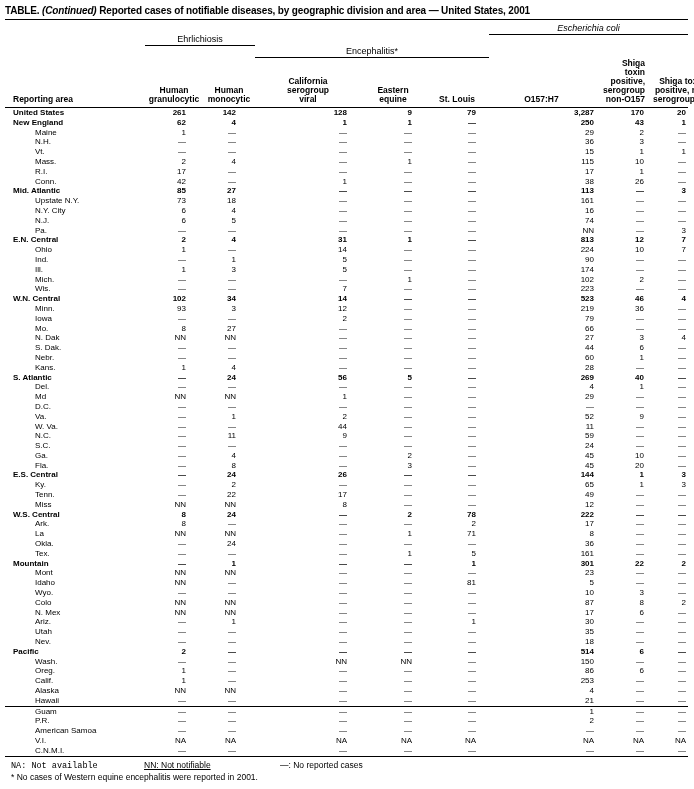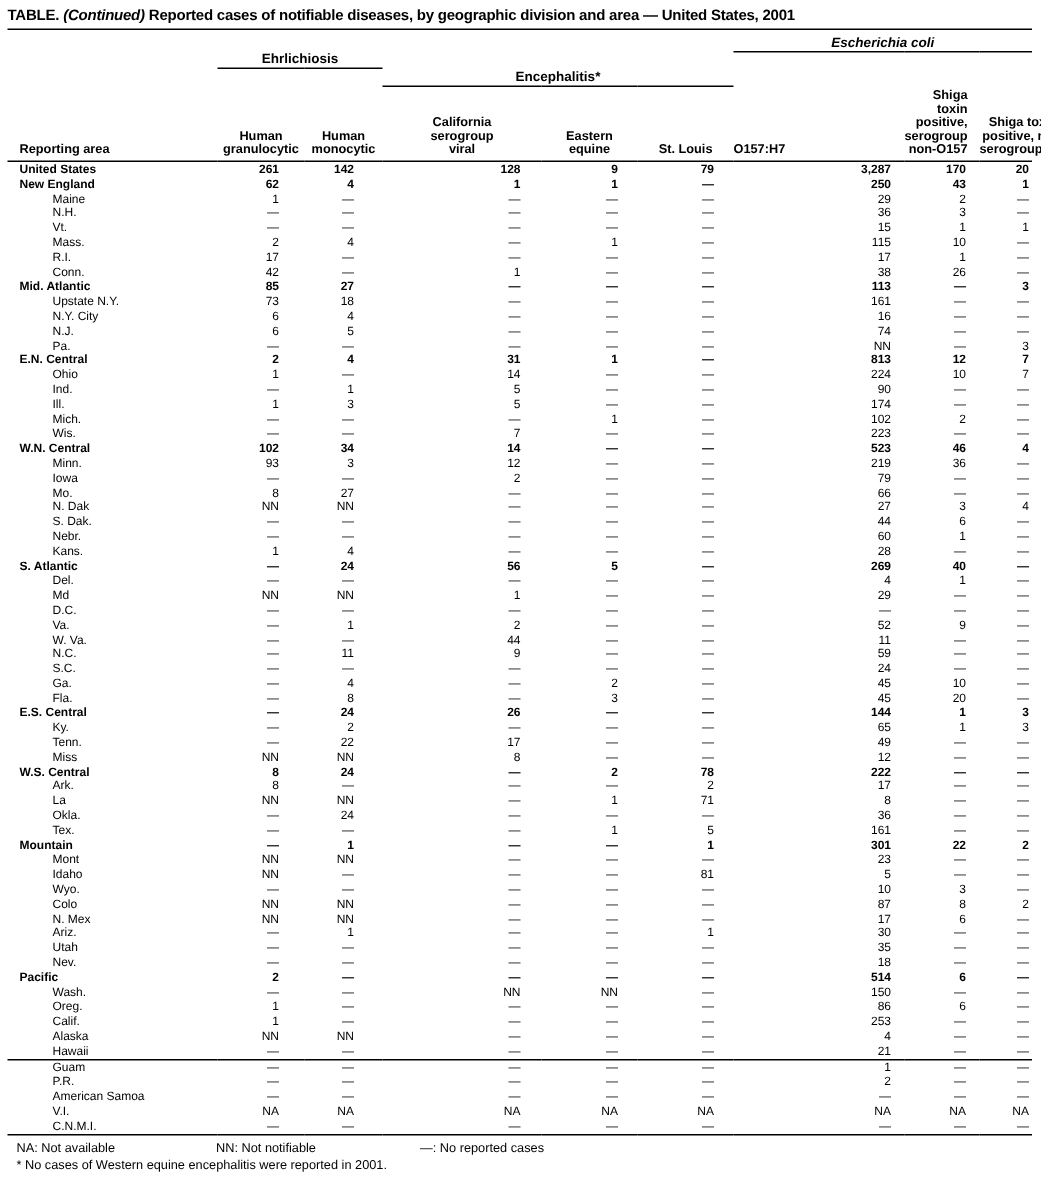--- a/index.html
+++ b/index.html
@@ -15,41 +15,41 @@
     padding-bottom: 2px; border-bottom: 1.5px solid #000;
     white-space: nowrap; letter-spacing: -0.15px;
   }
   .title .cont { font-style: italic; }
 
   table { border-collapse: collapse; table-layout: fixed; width: 683px; margin-top: 1px; }
 
   
   .grp-row td { border: none; padding: 0; }
   .grp-row th {
-    font-size: 9px; font-weight: bold; text-align: center; vertical-align: bottom;
+    font-size: 9px; font-weight: normal; text-align: center; vertical-align: bottom;
     border-bottom: 1px solid #000; padding: 0 2px 1px; line-height: 10px;
   }
   .grp-row.r1 { height: 13px; }
   .grp-row.r2 { height: 11px; }
   .grp-row.r3 { height: 11px; }
   .ital { font-style: italic; }
 
   
   .colhead-row th {
     font-size: 8.5px; font-weight: bold; vertical-align: bottom; text-align: center;
     border-bottom: 1.5px solid #000; padding: 2px 0 3px; line-height: 9px;
   }
   .colhead-row th .w { display: inline-block; }
   .colhead-row th.h-area { text-align: left; padding-left: 8px; }
   .colhead-row th:nth-child(2) .w { max-width: 56px; }
   .colhead-row th:nth-child(3) .w { max-width: 46px; }
   .colhead-row th:nth-child(4) .w { max-width: 52px; }
   .colhead-row th:nth-child(5) .w { max-width: 40px; }
   .colhead-row th:nth-child(6) { text-align: right; padding-right: 14px; }
-  .colhead-row th:nth-child(7) { text-align: left; padding-right: 9px; }
+  .colhead-row th:nth-child(7) { text-align: center; padding-right: 9px; }
   .colhead-row th:nth-child(8) { text-align: right; padding-right: 9px; text-decoration: underline; }
   .colhead-row th:nth-child(8) .w { max-width: 48px; text-align: right; }
   .colhead-row th:nth-child(9) { text-align: right; padding-right: 2px; }
   .colhead-row th:nth-child(9) .w { max-width: 54px; text-align: right; }
 
   
   tbody td {
     font-size: 8px; line-height: 9.8px; height: 9.8px;
     padding: 0; text-align: right; white-space: nowrap;
   }
@@ -63,22 +63,22 @@
   tbody td:nth-child(6) { padding-right: 13px; }
   tbody td:nth-child(7) { padding-right: 9px; }
   tbody td:nth-child(8) { padding-right: 9px; }
   tbody td:nth-child(9) { padding-right: 2px; }
   tr.rule-thin td { border-bottom: 1px solid #000; }
   tr.rule-thick td { border-bottom: 1.5px solid #000; }
 
   
   .footnotes { font-size: 8.5px; line-height: 11px; margin-top: 3px; padding-left: 6px; }
   .legend span { display: inline-block; }
-  .legend span:nth-child(1) { width: 133px; }
-  .legend span:nth-child(2) { width: 136px; }
+  .legend span:nth-child(1) { width: 133px; font-family: Liberation Mono, monospace; }
+  .legend span:nth-child(2) { width: 136px; text-decoration: underline; }
 </style>
 </head>
 <body>
 
 <div class="page">
 
   <div class="title"><span>TABLE. </span><span class="cont">(Continued)</span><span> Reported cases of notifiable diseases, by geographic division and area — United States, 2001</span></div>
 
   <table>
     <colgroup>

